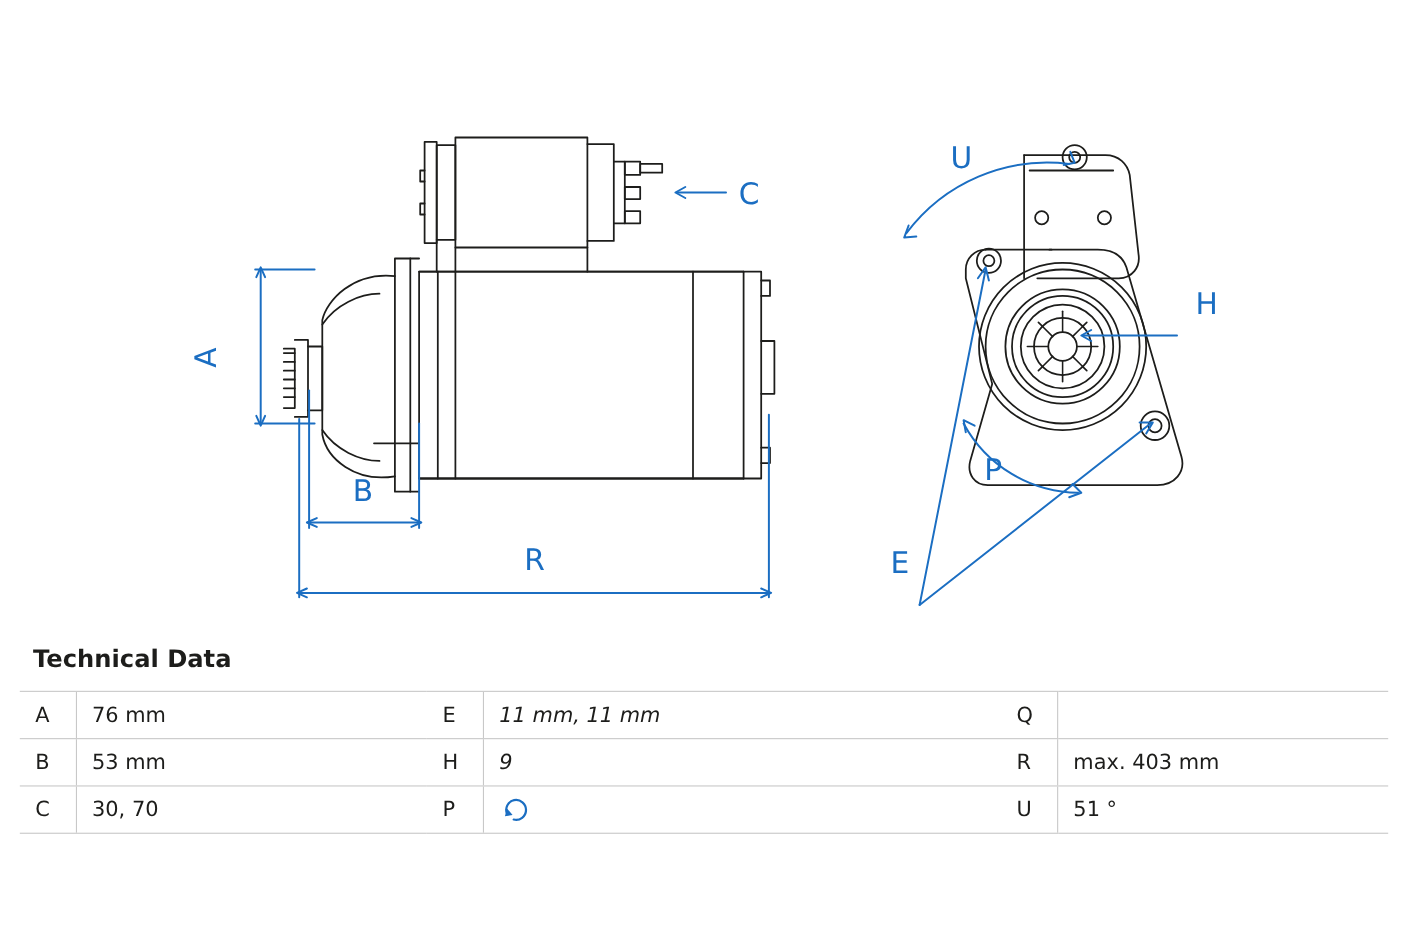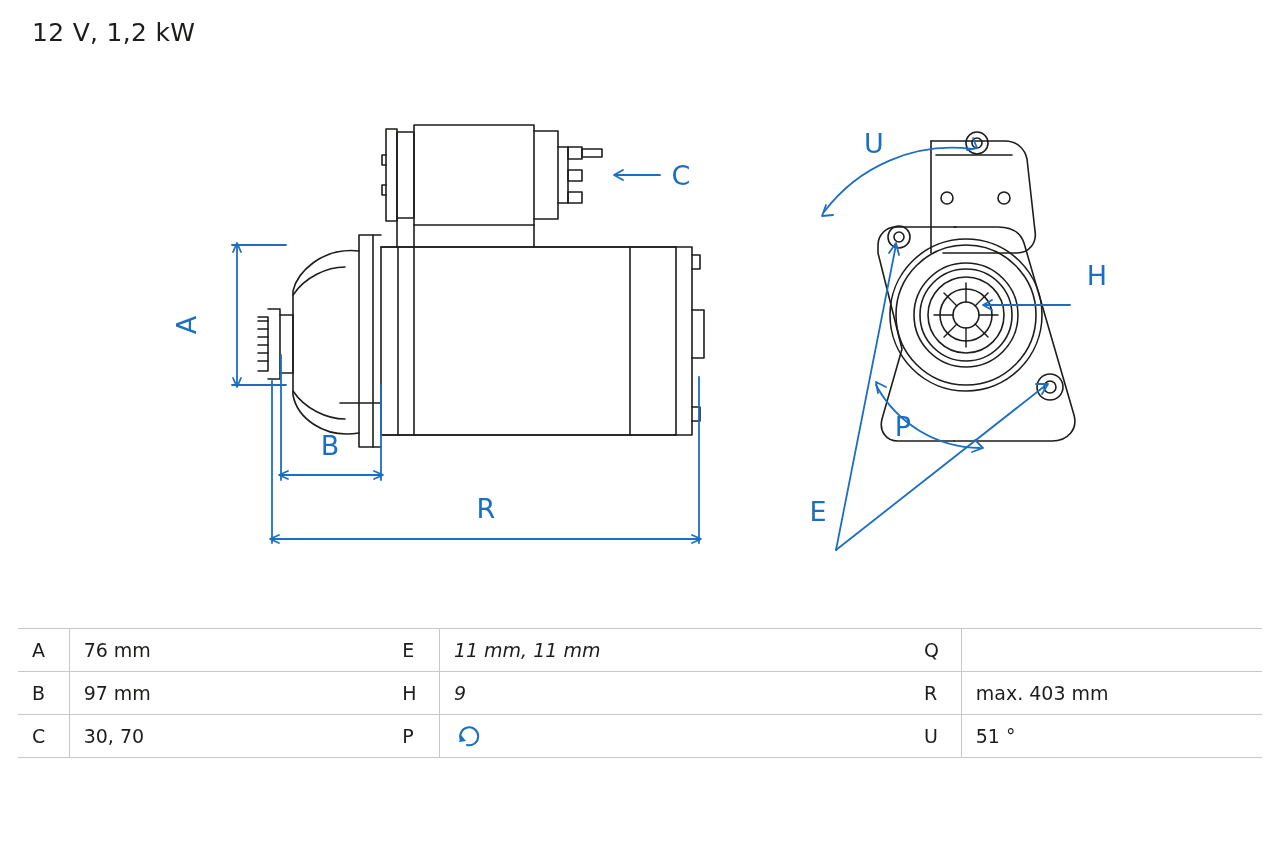--- a/index.html
+++ b/index.html
@@ -82,21 +82,20 @@
   svg { display: block; }
   text {
     font-family: "DejaVu Sans", sans-serif;
   }
 </style>
 </head>
 <body>
 
 <div class="page">
 
-  <div class="title">12 V, 1,2 kW</div>
 
   <div class="drawing">
     <svg width="1280" height="520" viewBox="0 0 1280 520" xmlns="http://www.w3.org/2000/svg">
       <g fill="none" stroke="#1d1d1b" stroke-width="1.6" stroke-linejoin="round" stroke-linecap="round">
 
         <rect x="414" y="70" width="120" height="100"></rect>
         <rect x="397" y="77" width="17" height="86"></rect>
         <rect x="386" y="74" width="11" height="92"></rect>
         <path d="M386 100 h-4 v10 h4"></path>
         <path d="M386 130 h-4 v10 h4"></path>
@@ -240,34 +239,35 @@
       </g>
       <g fill="#1b6ec2" font-size="27">
         <text x="874" y="98" text-anchor="middle">U</text>
         <text x="1097" y="230" text-anchor="middle">H</text>
         <text x="903" y="381" text-anchor="middle">P</text>
         <text x="818" y="466" text-anchor="middle">E</text>
       </g>
     </svg>
   </div>
 
+  <div class="techdata-title">Technical Data</div>
 
   <table class="td">
     <tbody>
       <tr>
         <td class="key">A</td>
         <td class="val v1">76 mm</td>
         <td class="key">E</td>
         <td class="val v2">11 mm, 11 mm</td>
         <td class="key">Q</td>
         <td class="val v3"></td>
       </tr>
       <tr>
         <td class="key">B</td>
-        <td class="val v1">97 mm</td>
+        <td class="val v1">53 mm</td>
         <td class="key">H</td>
         <td class="val v2">9</td>
         <td class="key">R</td>
         <td class="val v3">max. 403 mm</td>
       </tr>
       <tr>
         <td class="key">C</td>
         <td class="val v1">30, 70</td>
         <td class="key">P</td>
         <td class="val v2">

